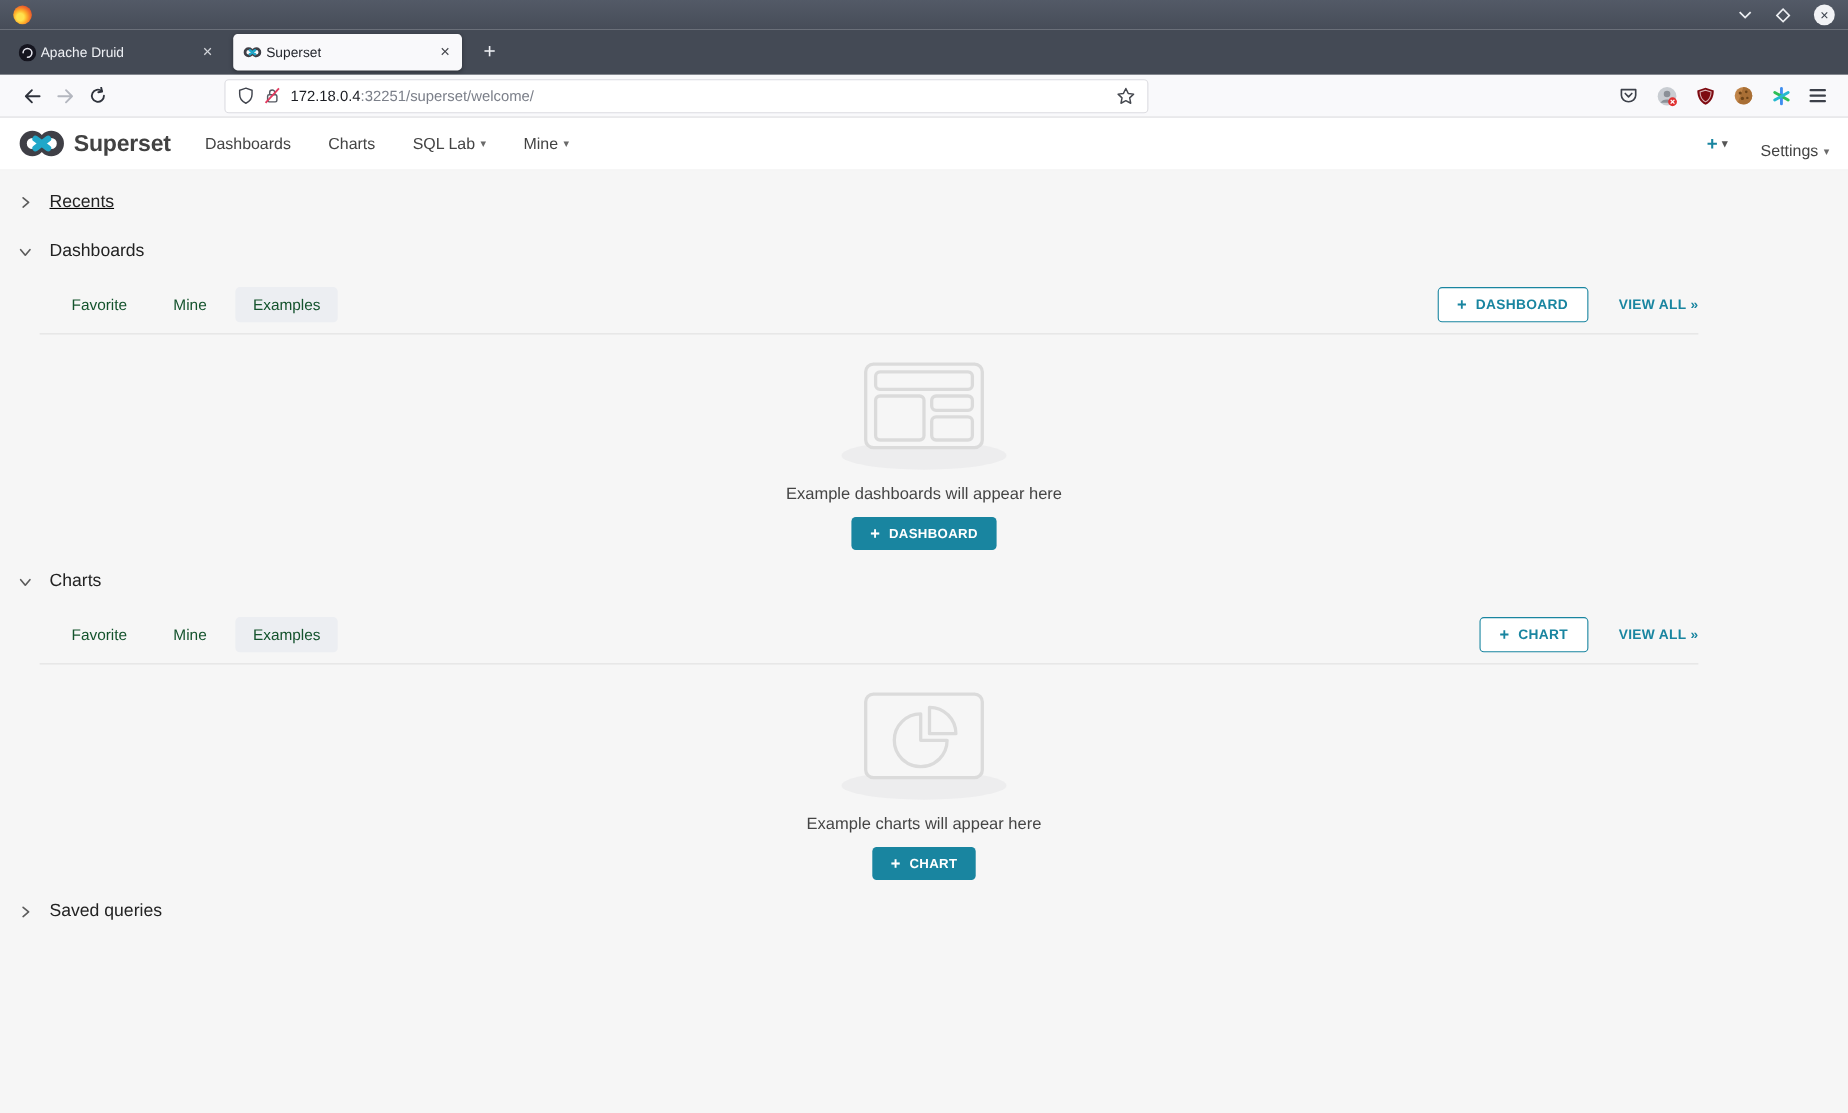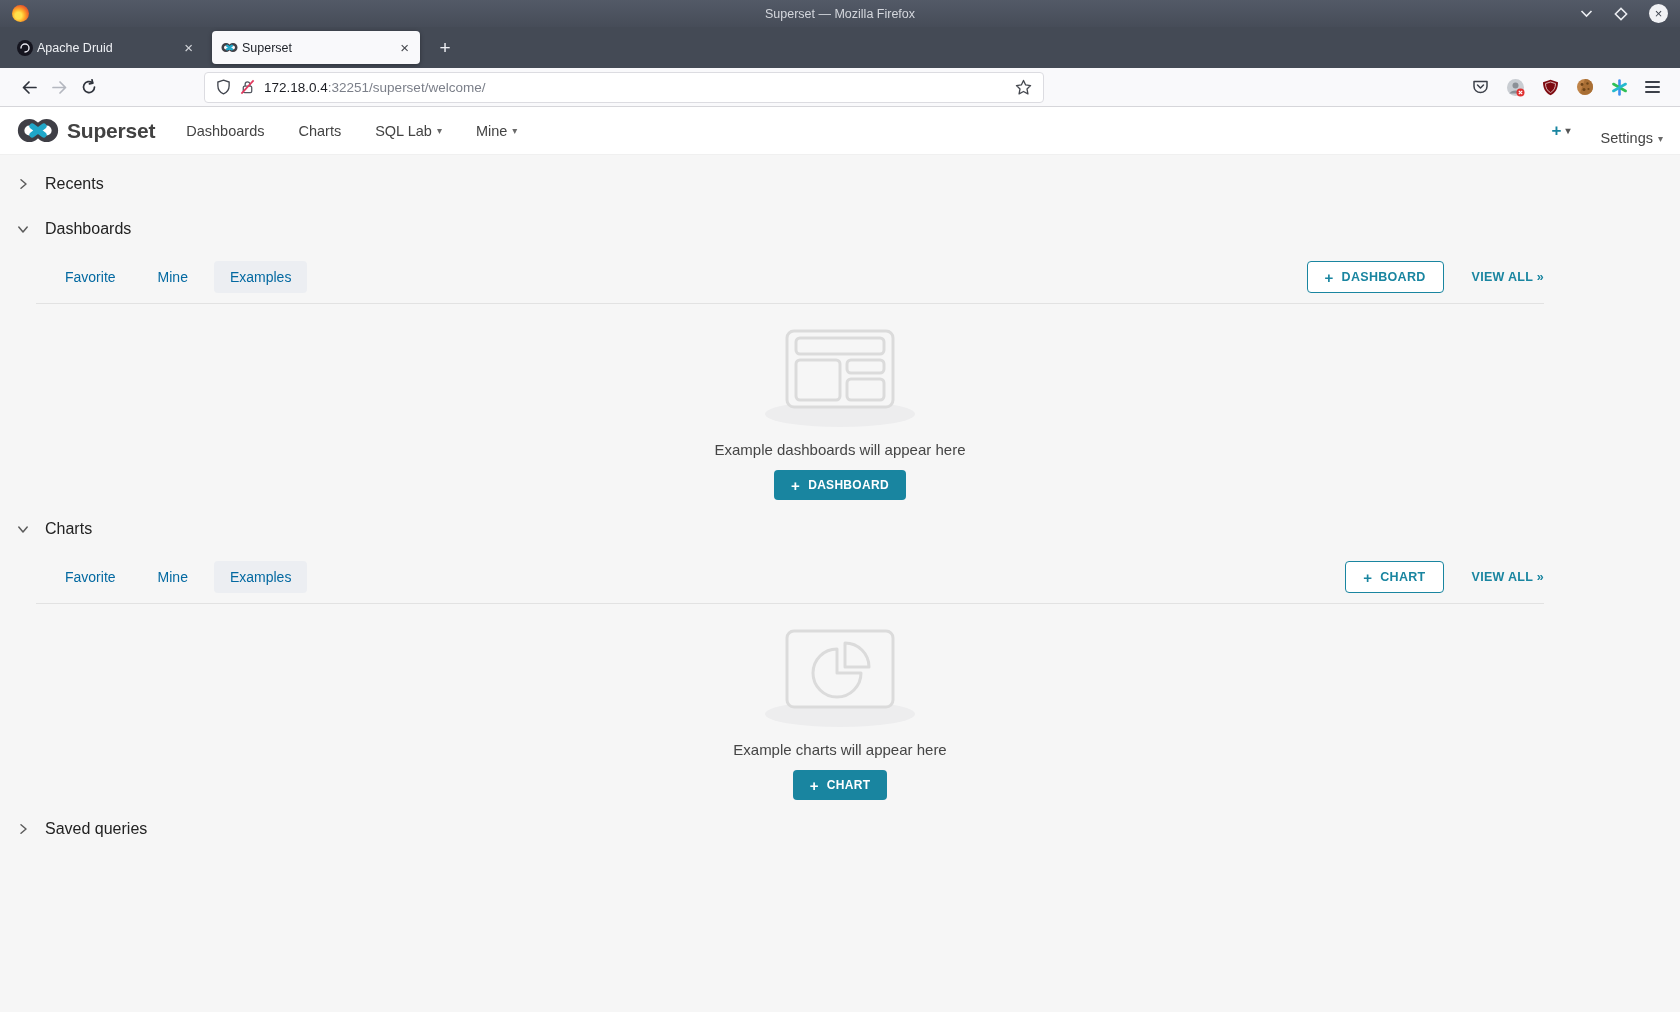--- a/index.html
+++ b/index.html
@@ -52,42 +52,41 @@
   
   .page-header { background:#fff; border-bottom:1px solid #e6e6e6; padding:12px 17px; }
   .page-title { font-size:17.5px; font-weight:700; color:#2a2a2a; }
   .content { flex:1; background:#f6f6f6; }
 
   .collapse-row { height:45px; display:flex; align-items:center; gap:16px; padding:0 17px; }
   .collapse-label { font-size:16px; color:#222; }
 
   .submenu { height:53px; margin:0 136px 0 36px; border-bottom:1px solid #e2e2e2; display:flex; align-items:center; justify-content:space-between; }
   .pill-tabs { display:flex; align-items:center; gap:10px; margin-left:13px; }
-  .pill { padding:8px 16px; font-size:14px; color:#0369a1; border-radius:4px; }
+  .pill { padding:8px 16px; font-size:14px; color:#14532d; border-radius:4px; }
   .pill.selected { background:#eceef2; }
   .submenu-right { display:flex; align-items:center; gap:28px; }
   .btn-outline { height:32px; background:#fff; border:1px solid var(--accent); color:var(--accent); border-radius:4px; padding:0 17px; font-size:12.5px; font-weight:700; letter-spacing:.3px; display:flex; align-items:center; gap:8px; font-family:inherit; }
   .btn-outline .plus-glyph, .btn-filled .plus-glyph { font-size:15px; font-weight:700; }
   .view-all { color:var(--accent); font-size:12.5px; font-weight:700; letter-spacing:.3px; text-decoration:none; }
 
   .empty-state { display:flex; flex-direction:column; align-items:center; padding:25px 0 6px; }
   .illus-wrap { position:relative; width:160px; height:94px; display:flex; justify-content:center; }
   .illus-shadow { position:absolute; bottom:-4px; left:5px; width:150px; height:26px; border-radius:50%; background:#ededee; }
   .illus { position:relative; }
   .empty-text { margin-top:18px; font-size:15px; color:#454545; }
   .btn-filled { margin-top:12px; height:30px; background:var(--accent); border:none; color:#fff; border-radius:4px; padding:0 17px; font-size:12px; font-weight:700; letter-spacing:.3px; display:flex; align-items:center; gap:8px; font-family:inherit; }
 </style>
 </head>
 <body>
 
 <div class="screen">
 
   <div class="titlebar">
     <div class="fx-logo"></div>
-    <div class="win-title">Superset — Mozilla Firefox</div>
     <div class="win-controls">
       <span class="wc">
         <svg width="13" height="9" viewBox="0 0 13 9">
             <polyline points="1.5,2 6.5,7 11.5,2" fill="none" stroke="#eceef2" stroke-width="1.6"></polyline>
           </svg>
       </span>
       <span class="wc">
         <svg width="14" height="14" viewBox="0 0 14 14">
             <rect x="3" y="3" width="8" height="8" fill="none" stroke="#eceef2" stroke-width="1.5" transform="rotate(45 7 7)"></rect>
           </svg>
@@ -240,21 +239,21 @@
       <span class="settings-menu">
           <span>Settings</span>
           <span class="caret">▾</span>
         </span>
     </div>
   </div>
 
 
   <div class="content">
 
-    <div class="collapse-row" style="margin-top:6px;">
+    <div class="collapse-row" style="margin-top:6px;text-decoration:underline;">
       <svg width="12" height="12" viewBox="0 0 12 12">
           <polyline points="4,1.8 9,6 4,10.2" fill="none" stroke="#5c5c5c" stroke-width="1.5" stroke-linecap="round" stroke-linejoin="round"></polyline>
         </svg>
       <span class="collapse-label">Recents</span>
     </div>
 
     <div class="collapse-row">
       <svg width="12" height="12" viewBox="0 0 12 12">
           <polyline points="1.8,4 6,9 10.2,4" fill="none" stroke="#5c5c5c" stroke-width="1.5" stroke-linecap="round" stroke-linejoin="round"></polyline>
         </svg>

